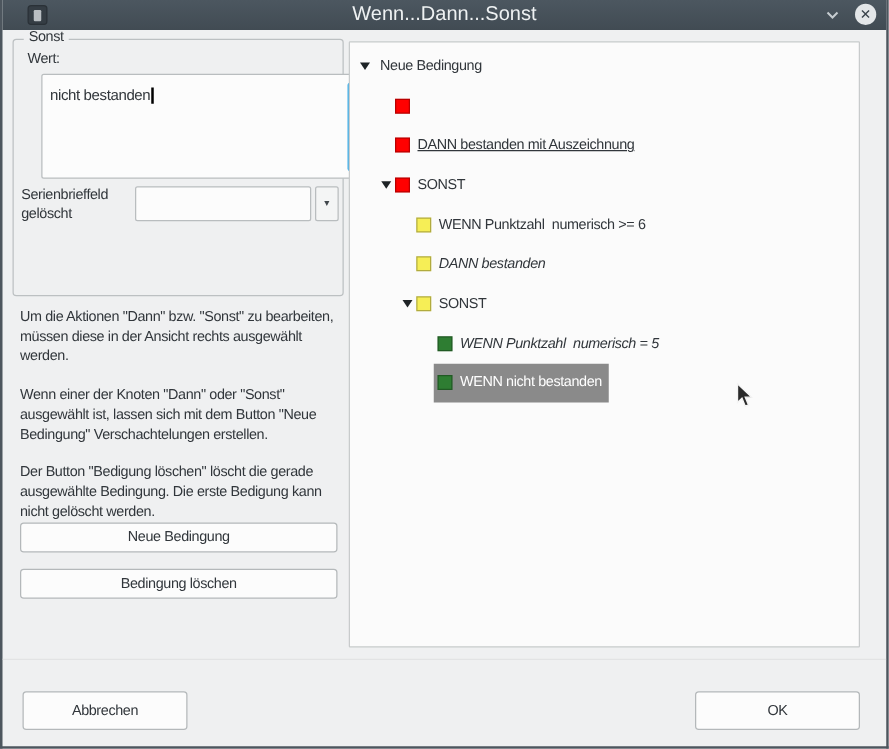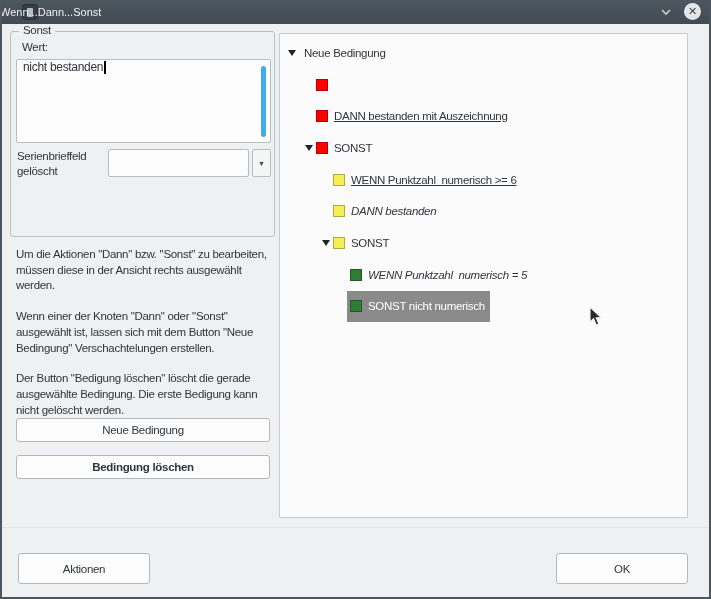--- a/index.html
+++ b/index.html
@@ -12,22 +12,22 @@
     color:#31363b;font-size:11.5px;letter-spacing:-0.3px;
     overflow:hidden;
   }
   
   .titlebar{
     position:absolute;left:-2px;top:0;width:711px;height:24px;
     background:linear-gradient(#4c5760,#414b53);
     display:flex;align-items:center;
   }
   .titlebar-title{
-    position:absolute;left:0;right:0;text-align:left;
-    color:#eef1f2;font-size:11px;letter-spacing:0;
+    position:absolute;left:0;right:0;text-align:center;
+    color:#eef1f2;font-size:16px;letter-spacing:0;
   }
   .app-icon{
     position:absolute;left:22px;top:4px;width:16px;height:16px;
     background:#353d44;border-radius:3px;border:1px solid #2a3137;
   }
   .app-icon .doc{
     position:absolute;left:4px;top:3px;width:6px;height:9px;
     background:#b9bec2;border-radius:1px;
   }
   .win-chevron{position:absolute;right:38px;top:5px;width:14px;height:14px;cursor:default;}
@@ -39,23 +39,23 @@
   
   .groupbox{
     position:absolute;left:8px;top:31px;width:265px;height:206px;
     border:1px solid #bcc0c2;border-radius:3px;
   }
   .groupbox-legend{
     position:absolute;left:8px;top:-8px;background:#eff0f1;padding:0 4px;
   }
   .wert-label{position:absolute;left:11px;top:9px;}
   .textbox{
-    position:absolute;left:5px;top:27px;width:255px;height:84px;
+    position:absolute;left:22px;top:27px;width:255px;height:84px;
     background:#fcfcfc;border:1px solid #b9bdbf;border-radius:2px;
-    padding:0 14px 4px 6px;font-size:12px;letter-spacing:-0.3px;cursor:text;
+    padding:9px 14px 4px 6px;font-size:12px;letter-spacing:-0.3px;cursor:text;
   }
   .caret{display:inline-block;width:1.5px;height:13px;background:#000;vertical-align:text-bottom;margin-left:1px;}
   .vscroll{
     position:absolute;right:4px;top:6px;width:5px;height:71px;border-radius:2.5px;
   }
   .mergefield-label{position:absolute;left:6px;top:117px;width:88px;line-height:15px;}
   .combo-input{
     position:absolute;left:97px;top:117px;width:141px;height:28px;
     background:#fcfcfc;border:1px solid #b9bdbf;border-radius:2px;
     font:inherit;padding:0 6px;outline:none;
@@ -70,21 +70,21 @@
   .help{position:absolute;left:14px;top:247px;width:256px;}
   .help-p{white-space:pre-line;line-height:15.7px;margin:0 0 15px 0;}
   
   .push-btn{
     position:absolute;left:14px;width:254px;height:24px;
     background:#fcfcfc;border:1px solid #b4b8ba;border-radius:3px;
     display:flex;align-items:center;justify-content:center;
     font:inherit;color:#31363b;
   }
   .btn-new{top:418px;}
-  .btn-del{top:455px;font-weight:bold;}
+  .btn-del{top:455px;}
   
   .tree-panel{
     position:absolute;left:277px;top:33px;width:409px;height:485px;
     background:#fbfbfb;border:1px solid #c8cbcc;border-radius:1px;
     padding-top:3px;overflow:hidden;
   }
   .tree-row{height:31.7px;display:flex;align-items:center;}
   .expander{width:11px;display:flex;align-items:center;flex:none;}
   .tri{width:0;height:0;border-left:4.5px solid transparent;border-right:4.5px solid transparent;border-top:6px solid #1e2326;}
   .row-content{display:flex;align-items:center;height:100%;padding:0 5px 0 3px;margin-left:-3px;}
@@ -173,21 +173,21 @@
       </div>
       <div class="tree-row" style="padding-left: 25px;">
         <span class="expander">
           <i class="tri"></i>
         </span>
         <span class="row-content">
           <span class="color-square" style="background: rgb(255, 0, 0);"></span>
           <span class="tree-label">SONST</span>
         </span>
       </div>
-      <div class="tree-row" style="padding-left: 42px; text-decoration: underline;">
+      <div class="tree-row" style="padding-left: 42px;">
         <span class="expander"></span>
         <span class="row-content">
           <span class="color-square" style="background: rgb(246, 238, 86);"></span>
           <span class="tree-label">WENN Punktzahl  numerisch &gt;= 6</span>
         </span>
       </div>
       <div class="tree-row" style="padding-left: 42px; font-style: italic;">
         <span class="expander"></span>
         <span class="row-content">
           <span class="color-square" style="background: rgb(246, 238, 86);"></span>
@@ -207,26 +207,26 @@
         <span class="expander"></span>
         <span class="row-content">
           <span class="color-square" style="background: rgb(46, 125, 50);"></span>
           <span class="tree-label">WENN Punktzahl  numerisch = 5</span>
         </span>
       </div>
       <div class="tree-row" style="padding-left: 59px;">
         <span class="expander"></span>
         <span class="row-content selected">
           <span class="color-square" style="background: rgb(46, 125, 50);"></span>
-          <span class="tree-label">SONST nicht numerisch</span>
+          <span class="tree-label">WENN nicht bestanden</span>
         </span>
       </div>
     </div>
 
   <div class="footer-sep"></div>
-  <div class="dlg-btn btn-cancel">Aktionen</div>
+  <div class="dlg-btn btn-cancel">Abbrechen</div>
   <div class="dlg-btn btn-ok">OK</div>
 
   <svg class="mouse-cursor" width="14" height="21" viewBox="0 0 14 21">
     <path d="M1,1 L1,16 L4.6,12.6 L7.2,19 L9.8,17.9 L7.2,11.7 L12.2,11.7 Z" fill="#2b2b2b" stroke="#f4f4f4" stroke-width="1.1"></path>
   </svg>
 
 </div>
 
 </body></html>

